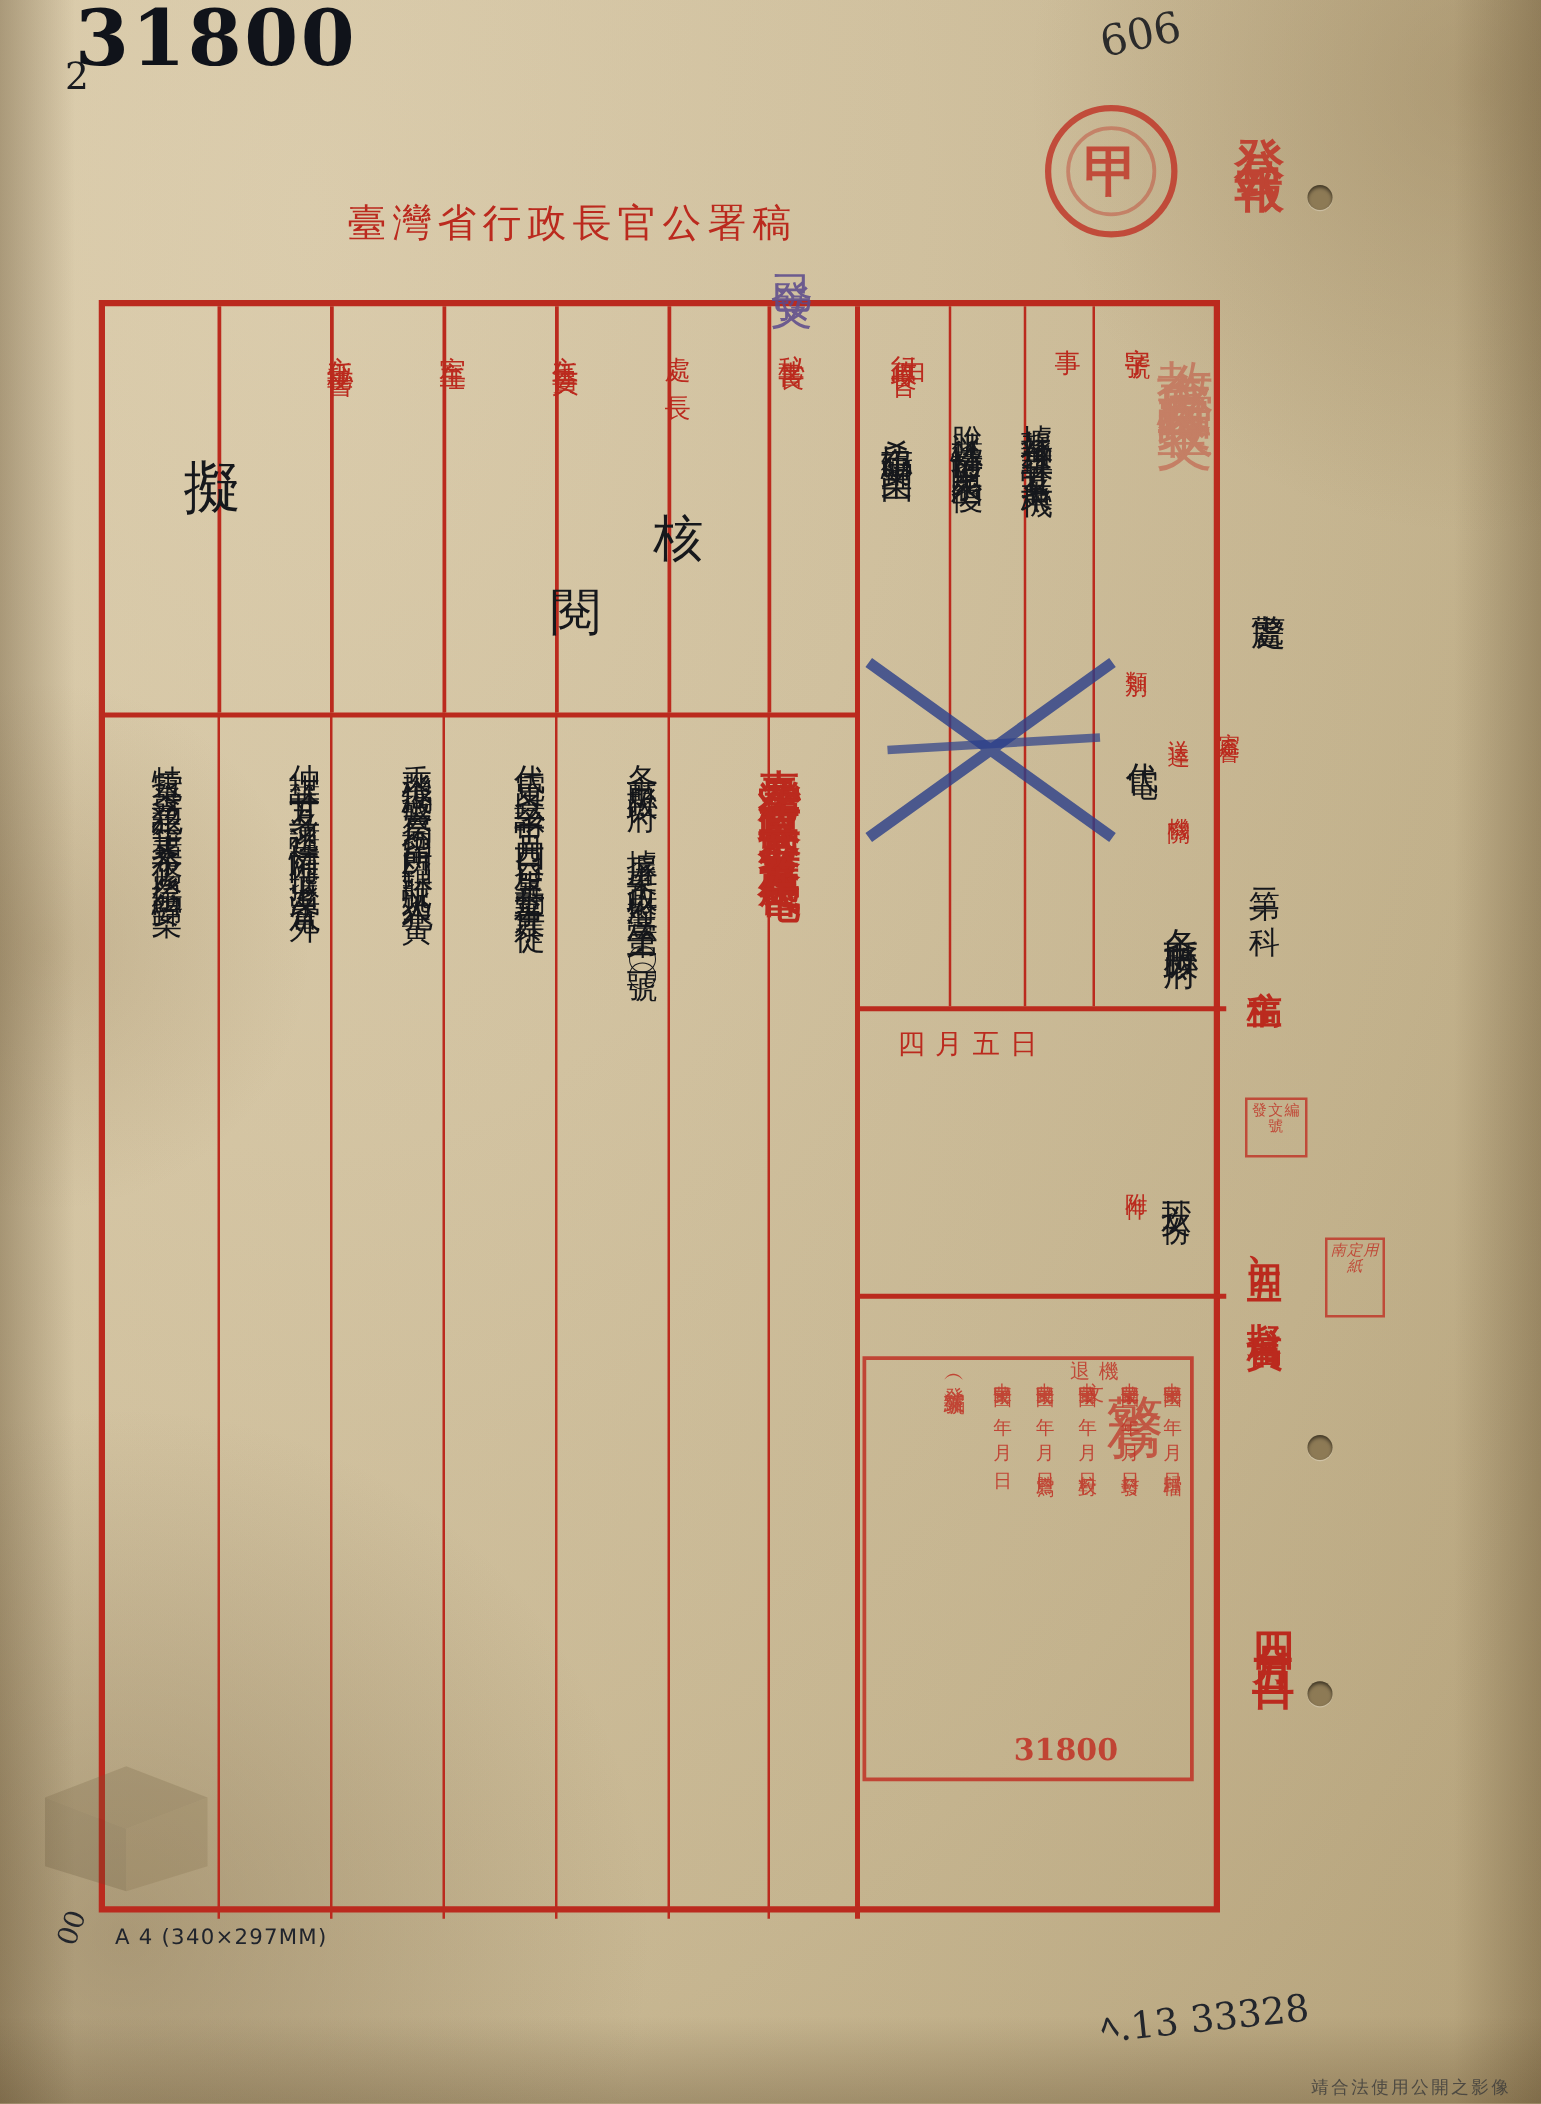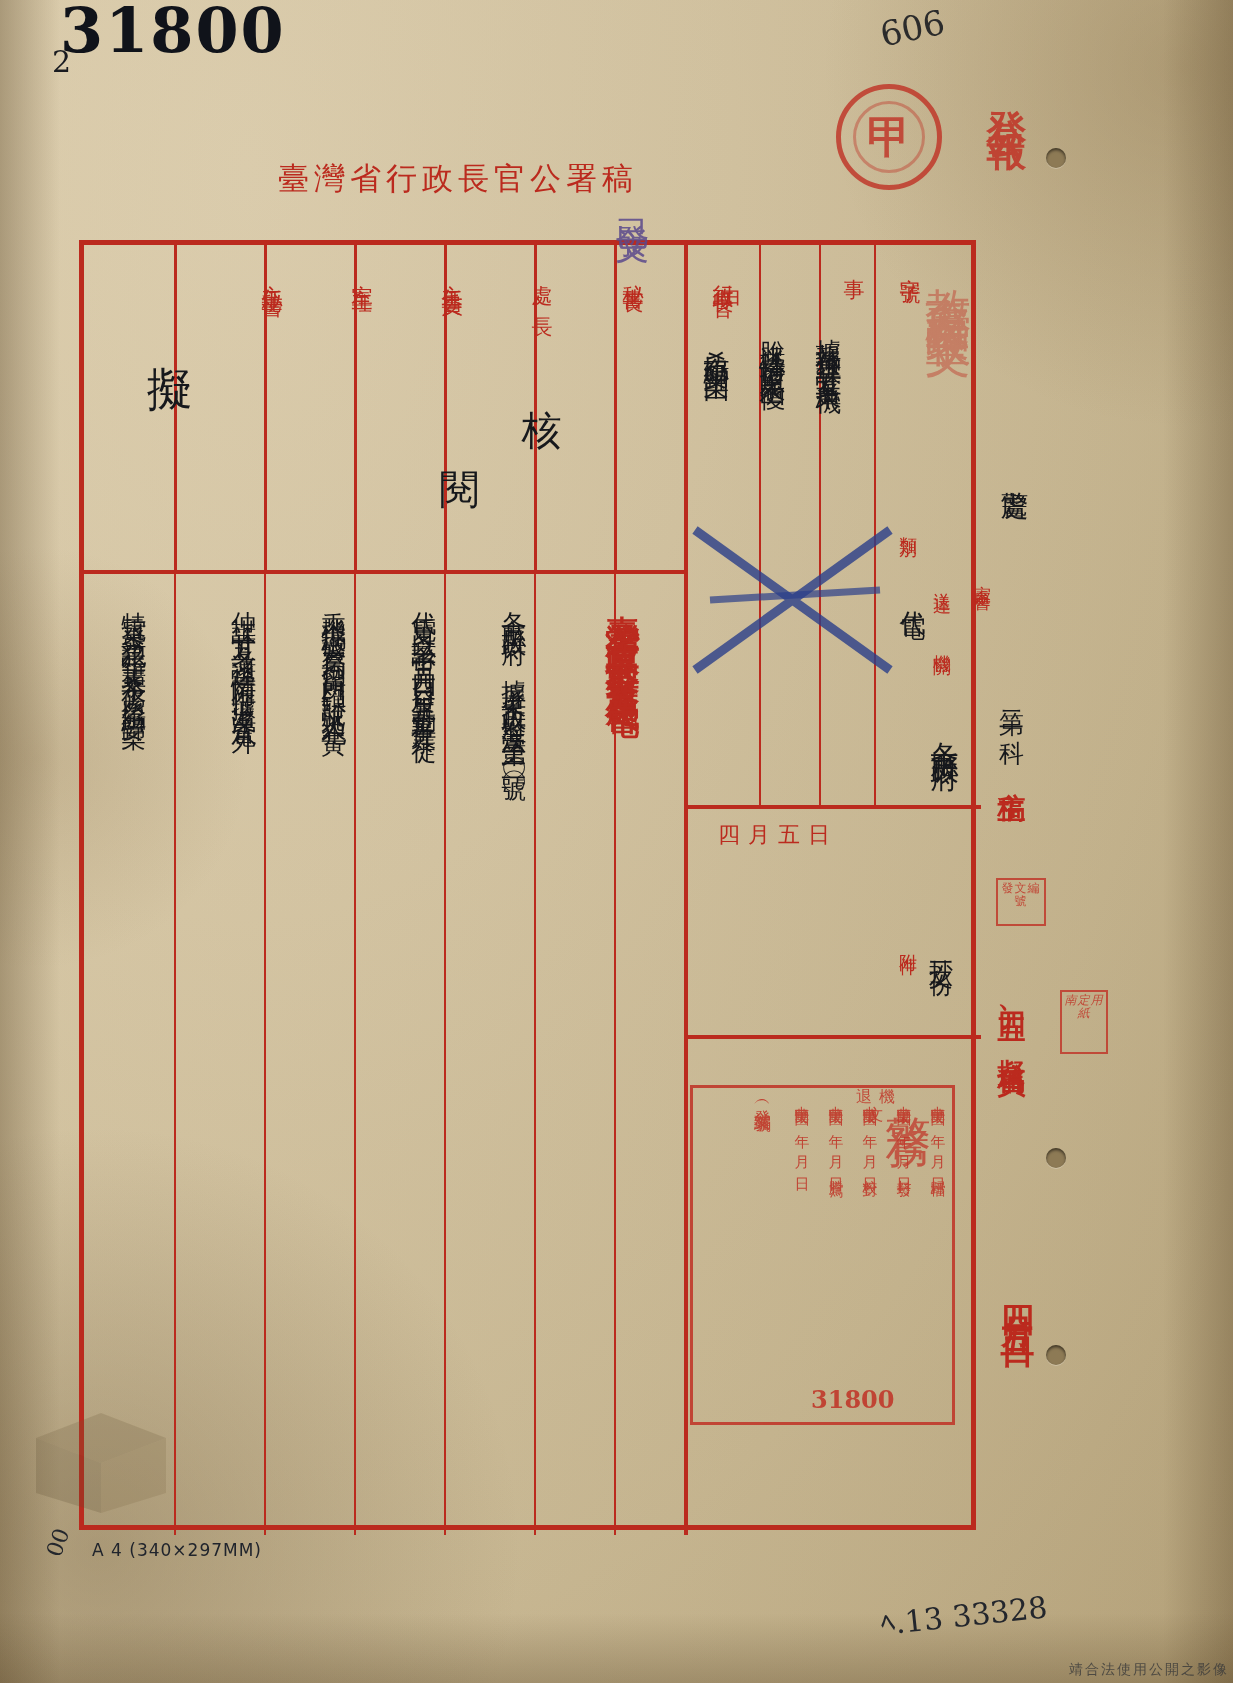--- a/index.html
+++ b/index.html
@@ -160,21 +160,21 @@
     position:absolute;left:690px;top:520px;width:210px;height:160px;
     pointer-events:none;
   }
   
   #a4{
     position:absolute;left:92px;top:1540px;
     font-family:"DejaVu Sans", sans-serif;font-size:17px;color:#20242c;
     letter-spacing:1px;
   }
   #footerright{
-    position:absolute;right:4px;bottom:4px;font-size:14px;color:#3a3a3a;
+    position:absolute;right:24px;bottom:4px;font-size:14px;color:#3a3a3a;
     font-family:Liberation Serif, serif;letter-spacing:2px;opacity:.8;text-align:center;
   }
   #botnum{
     position:absolute;left:880px;top:1598px;font-size:30px;color:#23262c;
     font-family:"DejaVu Serif",serif;transform:rotate(-6deg);
   }
   #botleftnum{
     position:absolute;left:44px;top:1530px;font-size:22px;color:#23262c;
     font-family:"DejaVu Serif",serif;transform:rotate(-70deg);
   }

